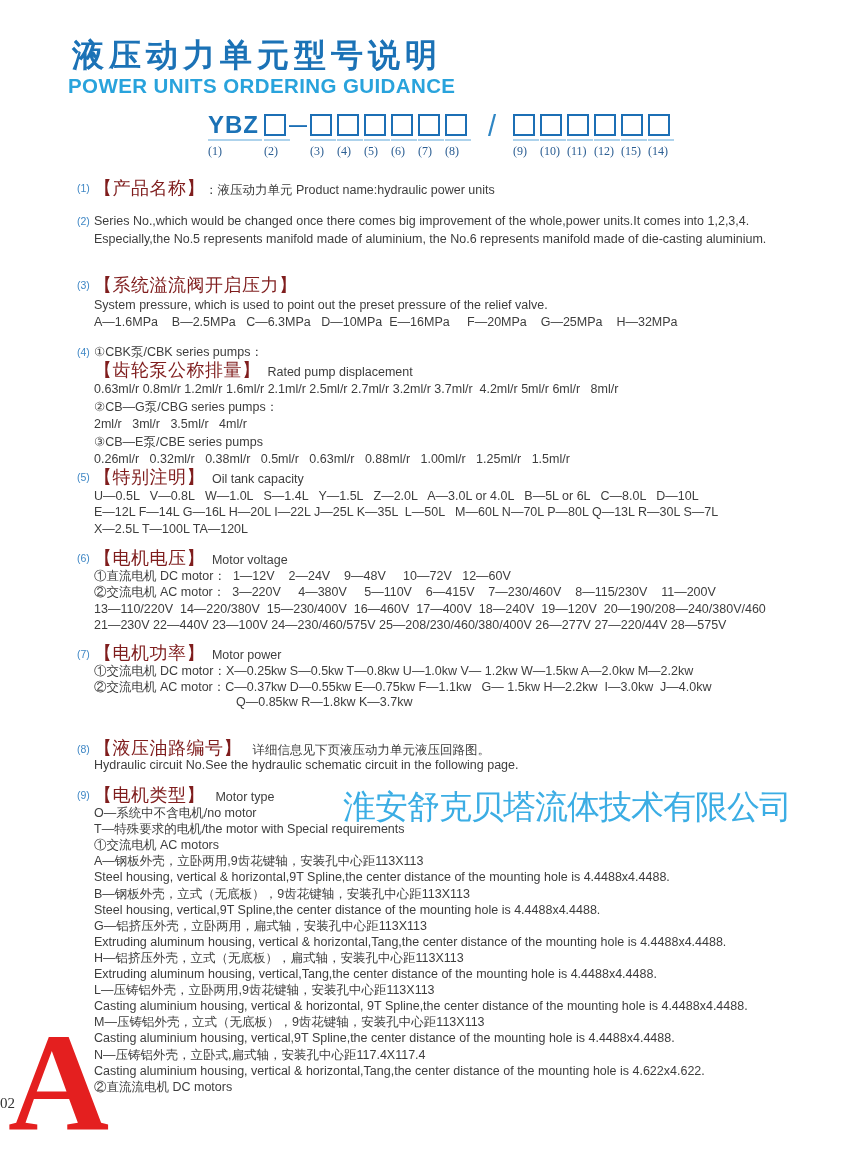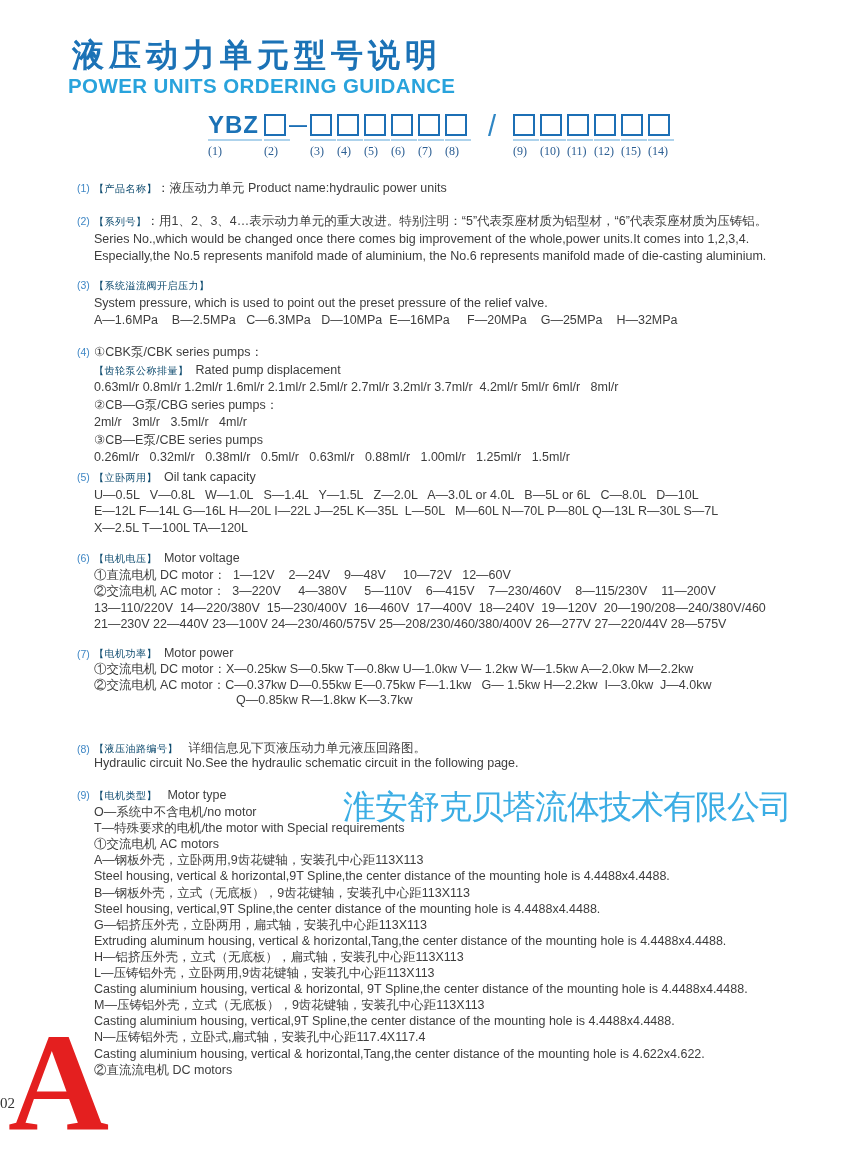--- a/index.html
+++ b/index.html
@@ -28,21 +28,21 @@
   .ul { height:2px; background:#aed3ec; margin-top:3px; width:26px; }
   .unit.yu .ul { width:54px; }
   .lbl { margin-top:3px; font-family:"Liberation Serif", serif; font-size:12px; color:#2a5d92; white-space:nowrap; }
   .dash { width:24px; text-align:center; font-size:18px; font-weight:bold; color:#1c6fb5; line-height:22px; }
   .slash { width:24px; margin-left:8px; margin-right:9px; text-align:center; font-size:29px; color:#2f86c4; line-height:24px; font-weight:400; }
   
   .sec { position:absolute; left:0; width:860px; }
   .sec .num { position:absolute; left:77px; top:2px; font-size:10.5px; color:#3f87c5; }
   .sec .body { margin-left:94px; }
   .line { white-space:pre; font-size:12.5px; color:#3d3d3d; line-height:17.5px; }
-  .hdr { color:#0c4a6e; font-size:10px; letter-spacing:0.5px; }
+  .hdr { color:#7f1d1d; font-size:18px; letter-spacing:0.5px; }
   .aft { color:#3d3d3d; }
   #s1{top:180px} #s2{top:213px} #s3{top:277px} #s4{top:344px} #s5{top:469px}
   #s6{top:550px} #s7{top:646px} #s8{top:741px} #s9{top:787px}
   #s5 .line{line-height:16.5px}
   #s6 .line{line-height:16.2px}
   #s7 .line{line-height:15.8px}
   #s8 .line{line-height:15px}
   #s9 .line{line-height:16.1px}
   .indent{padding-left:142px}
   
@@ -147,21 +147,20 @@
   <div class="sec" id="s1">
     <span class="num">(1)</span>
     <div class="body">
       <div class="line"><span class="hdr">【产品名称】</span><span class="aft">：液压动力单元 Product name:hydraulic power units</span></div>
     </div>
   </div>
 
   <div class="sec" id="s2">
     <span class="num">(2)</span>
     <div class="body">
-      <div class="line"><span class="hdr">【系列号】</span><span class="aft">：用1、2、3、4…表示动力单元的重大改进。特别注明：“5”代表泵座材质为铝型材，“6”代表泵座材质为压铸铝。</span></div>
       <div class="line">Series No.,which would be changed once there comes big improvement of the whole,power units.It comes into 1,2,3,4.</div>
       <div class="line">Especially,the No.5 represents manifold made of aluminium, the No.6 represents manifold made of die-casting aluminium.</div>
     </div>
   </div>
 
   <div class="sec" id="s3">
     <span class="num">(3)</span>
     <div class="body">
       <div class="line"><span class="hdr">【系统溢流阀开启压力】</span><span class="aft"></span></div>
       <div class="line">System pressure, which is used to point out the preset pressure of the relief valve.</div>
@@ -178,21 +177,21 @@
       <div class="line">②CB—G泵/CBG series pumps：</div>
       <div class="line">2ml/r   3ml/r   3.5ml/r   4ml/r</div>
       <div class="line">③CB—E泵/CBE series pumps</div>
       <div class="line">0.26ml/r   0.32ml/r   0.38ml/r   0.5ml/r   0.63ml/r   0.88ml/r   1.00ml/r   1.25ml/r   1.5ml/r</div>
     </div>
   </div>
 
   <div class="sec" id="s5">
     <span class="num">(5)</span>
     <div class="body">
-      <div class="line"><span class="hdr">【立卧两用】</span><span class="aft">  Oil tank capacity</span></div>
+      <div class="line"><span class="hdr">【特别注明】</span><span class="aft">  Oil tank capacity</span></div>
       <div class="line">U—0.5L   V—0.8L   W—1.0L   S—1.4L   Y—1.5L   Z—2.0L   A—3.0L or 4.0L   B—5L or 6L   C—8.0L   D—10L</div>
       <div class="line">E—12L F—14L G—16L H—20L I—22L J—25L K—35L  L—50L   M—60L N—70L P—80L Q—13L R—30L S—7L</div>
       <div class="line">X—2.5L T—100L TA—120L</div>
     </div>
   </div>
 
   <div class="sec" id="s6">
     <span class="num">(6)</span>
     <div class="body">
       <div class="line"><span class="hdr">【电机电压】</span><span class="aft">  Motor voltage</span></div>
@@ -228,20 +227,21 @@
       <div class="line">O—系统中不含电机/no motor</div>
       <div class="line">T—特殊要求的电机/the motor with Special requirements</div>
       <div class="line">①交流电机 AC motors</div>
       <div class="line">A—钢板外壳，立卧两用,9齿花键轴，安装孔中心距113X113</div>
       <div class="line">Steel housing, vertical &amp; horizontal,9T Spline,the center distance of the mounting hole is 4.4488x4.4488.</div>
       <div class="line">B—钢板外壳，立式（无底板），9齿花键轴，安装孔中心距113X113</div>
       <div class="line">Steel housing, vertical,9T Spline,the center distance of the mounting hole is 4.4488x4.4488.</div>
       <div class="line">G—铝挤压外壳，立卧两用，扁式轴，安装孔中心距113X113</div>
       <div class="line">Extruding aluminum housing, vertical &amp; horizontal,Tang,the center distance of the mounting hole is 4.4488x4.4488.</div>
       <div class="line">H—铝挤压外壳，立式（无底板），扁式轴，安装孔中心距113X113</div>
+      <div class="line">Extruding aluminum housing, vertical,Tang,the center distance of the mounting hole is 4.4488x4.4488.</div>
       <div class="line">L—压铸铝外壳，立卧两用,9齿花键轴，安装孔中心距113X113</div>
       <div class="line">Casting aluminium housing, vertical &amp; horizontal, 9T Spline,the center distance of the mounting hole is 4.4488x4.4488.</div>
       <div class="line">M—压铸铝外壳，立式（无底板），9齿花键轴，安装孔中心距113X113</div>
       <div class="line">Casting aluminium housing, vertical,9T Spline,the center distance of the mounting hole is 4.4488x4.4488.</div>
       <div class="line">N—压铸铝外壳，立卧式,扁式轴，安装孔中心距117.4X117.4</div>
       <div class="line">Casting aluminium housing, vertical &amp; horizontal,Tang,the center distance of the mounting hole is 4.622x4.622.</div>
       <div class="line">②直流流电机 DC motors</div>
     </div>
   </div>
 

